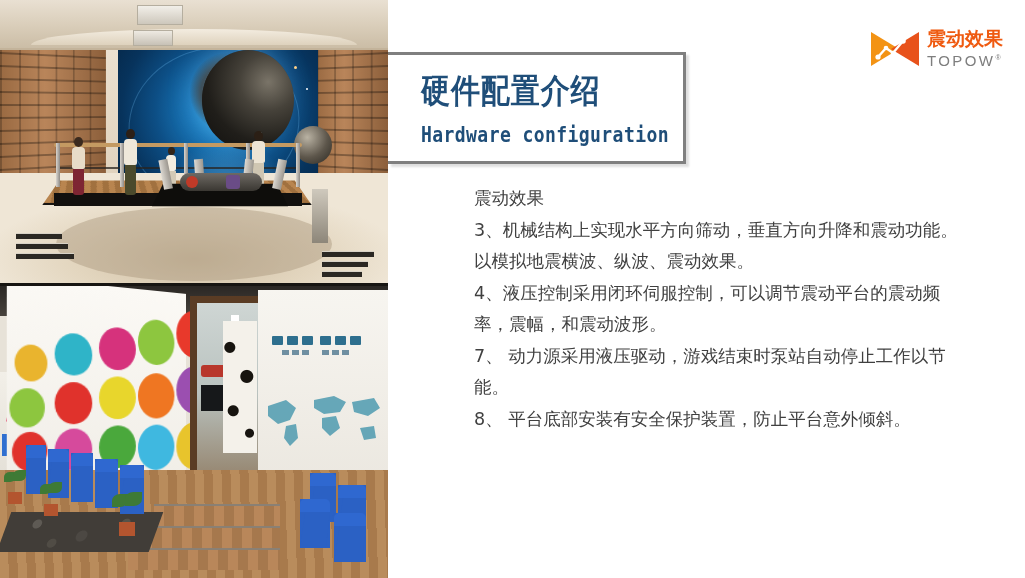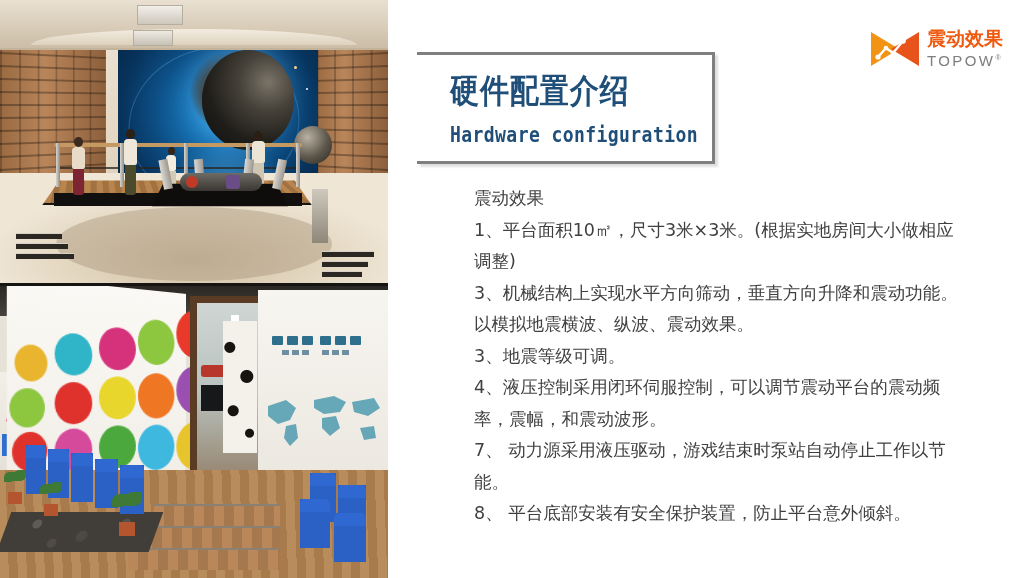--- a/index.html
+++ b/index.html
@@ -260,21 +260,20 @@
     left:388px;
     top:52px;
     width:298px;
     height:112px;
     background:#ffffff;
     border-top:3px solid #7f7f7f;
     border-right:3px solid #7f7f7f;
     border-bottom:3px solid #7f7f7f;
     box-sizing:border-box;
     box-shadow: 3px 3px 2px rgba(0,0,0,.13);
-    margin-left: 29px;
   }
   .title-cn {
     position:absolute;
     left:33px;
     top:14px;
     font-size:33px;
     font-weight:bold;
     color:#1f4e79;
     letter-spacing:1px;
     font-family:"DejaVu Sans", "Liberation Sans", sans-serif;
@@ -585,21 +584,19 @@
     <div class="logo-text">
       <div class="logo-cn">震动效果</div>
       <div class="logo-en">
         <span>TOPOW</span><sup>®</sup>
       </div>
     </div>
   </div>
 
   <div class="body-copy">
     <p>震动效果</p>
-    <p>1、平台面积10㎡，尺寸3米×3米。(根据实地房间大小做相应调整)</p>
     <p>3、机械结构上实现水平方向筛动，垂直方向升降和震动功能。以模拟地震横波、纵波、震动效果。</p>
-    <p>3、地震等级可调。</p>
     <p>4、液压控制采用闭环伺服控制，可以调节震动平台的震动频率，震幅，和震动波形。</p>
     <p>7、 动力源采用液压驱动，游戏结束时泵站自动停止工作以节能。</p>
     <p>8、 平台底部安装有安全保护装置，防止平台意外倾斜。</p>
   </div>
 
 </div>
 
 </body></html>

